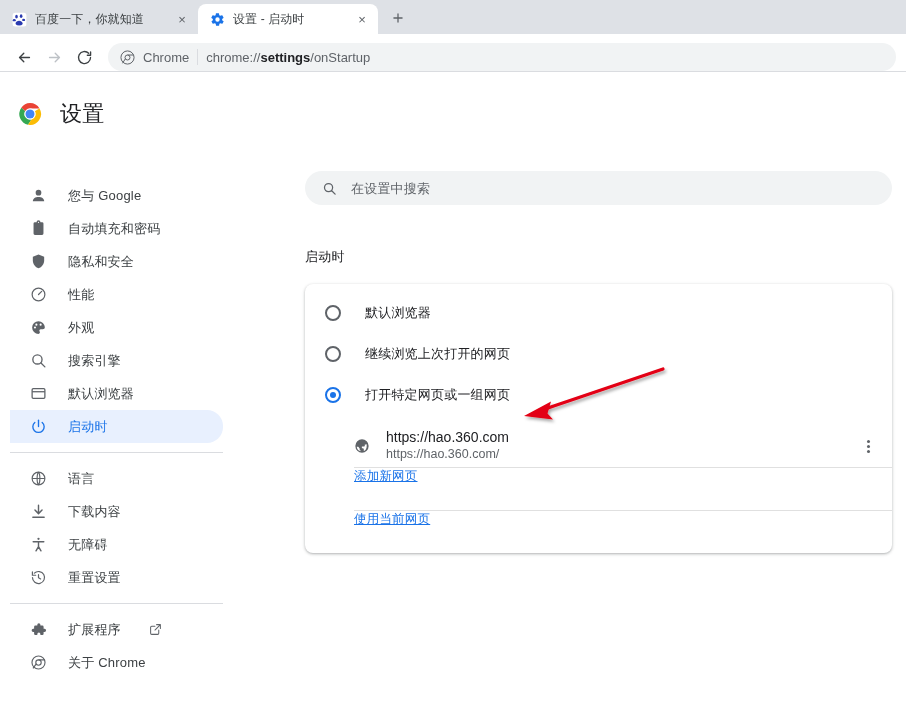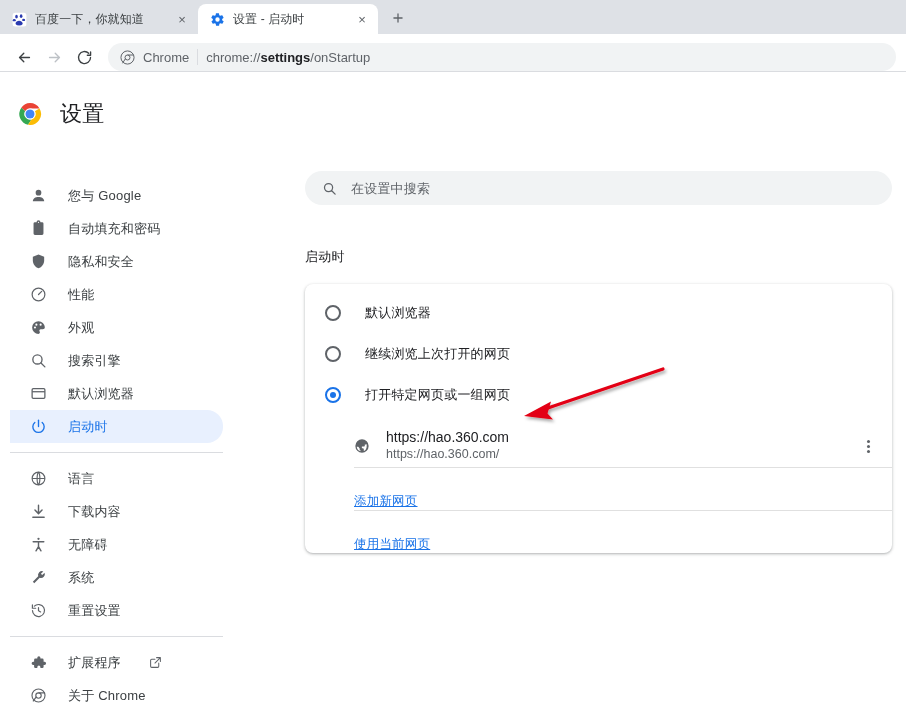--- a/index.html
+++ b/index.html
@@ -277,21 +277,21 @@
   }
   .kebab span {
     width: 3px; height: 3px; border-radius: 50%; background: #5f6368;
     display: block;
   }
 
   .card-divider { height: 1px; background: #e0e0e0; margin-left: 49px; }
 
   .link-row {
     display: flex;
-    align-items: flex-end;
+    align-items: flex-start;
     height: 42px;
     padding-left: 49px;
     font-family: Liberation Mono, monospace;
   }
   .card-link {
     font-size: 12.5px;
     color: #1a73e8;
     text-decoration: underline;
     letter-spacing: 0.2px;
     cursor: pointer;
@@ -498,28 +498,20 @@
       <div class="nav-item">
         <span class="ni-icon">
           <svg width="17" height="17" viewBox="0 0 24 24" fill="none" stroke="currentColor" stroke-width="2" stroke-linecap="round">
             <circle cx="12" cy="4" r="1.6" fill="currentColor" stroke="none"></circle>
             <path d="M4.5 8h15M12 8v7M12 15l-3.5 6M12 15l3.5 6"></path>
           </svg>
         </span>
         <span class="ni-label">无障碍</span>
       </div>
 
-      <div class="nav-item">
-        <span class="ni-icon">
-          <svg width="17" height="17" viewBox="0 0 24 24" fill="currentColor">
-            <path d="M20.6 5.2l-3.4 3.4-1.8-1.8 3.4-3.4a5.5 5.5 0 00-7.2 6.9L4 18l2 2 7.7-7.6a5.5 5.5 0 006.9-7.2z"></path>
-          </svg>
-        </span>
-        <span class="ni-label">系统</span>
-      </div>
 
       <div class="nav-item">
         <span class="ni-icon">
           <svg width="17" height="17" viewBox="0 0 24 24" fill="none" stroke="currentColor" stroke-width="1.7" stroke-linecap="round">
             <path d="M3.5 12a8.5 8.5 0 102.6-6.1"></path>
             <path d="M3.4 4.2v4.6h4.6"></path>
             <path d="M12 8v4.3l3 1.8"></path>
           </svg>
         </span>
         <span class="ni-label">重置设置</span>

